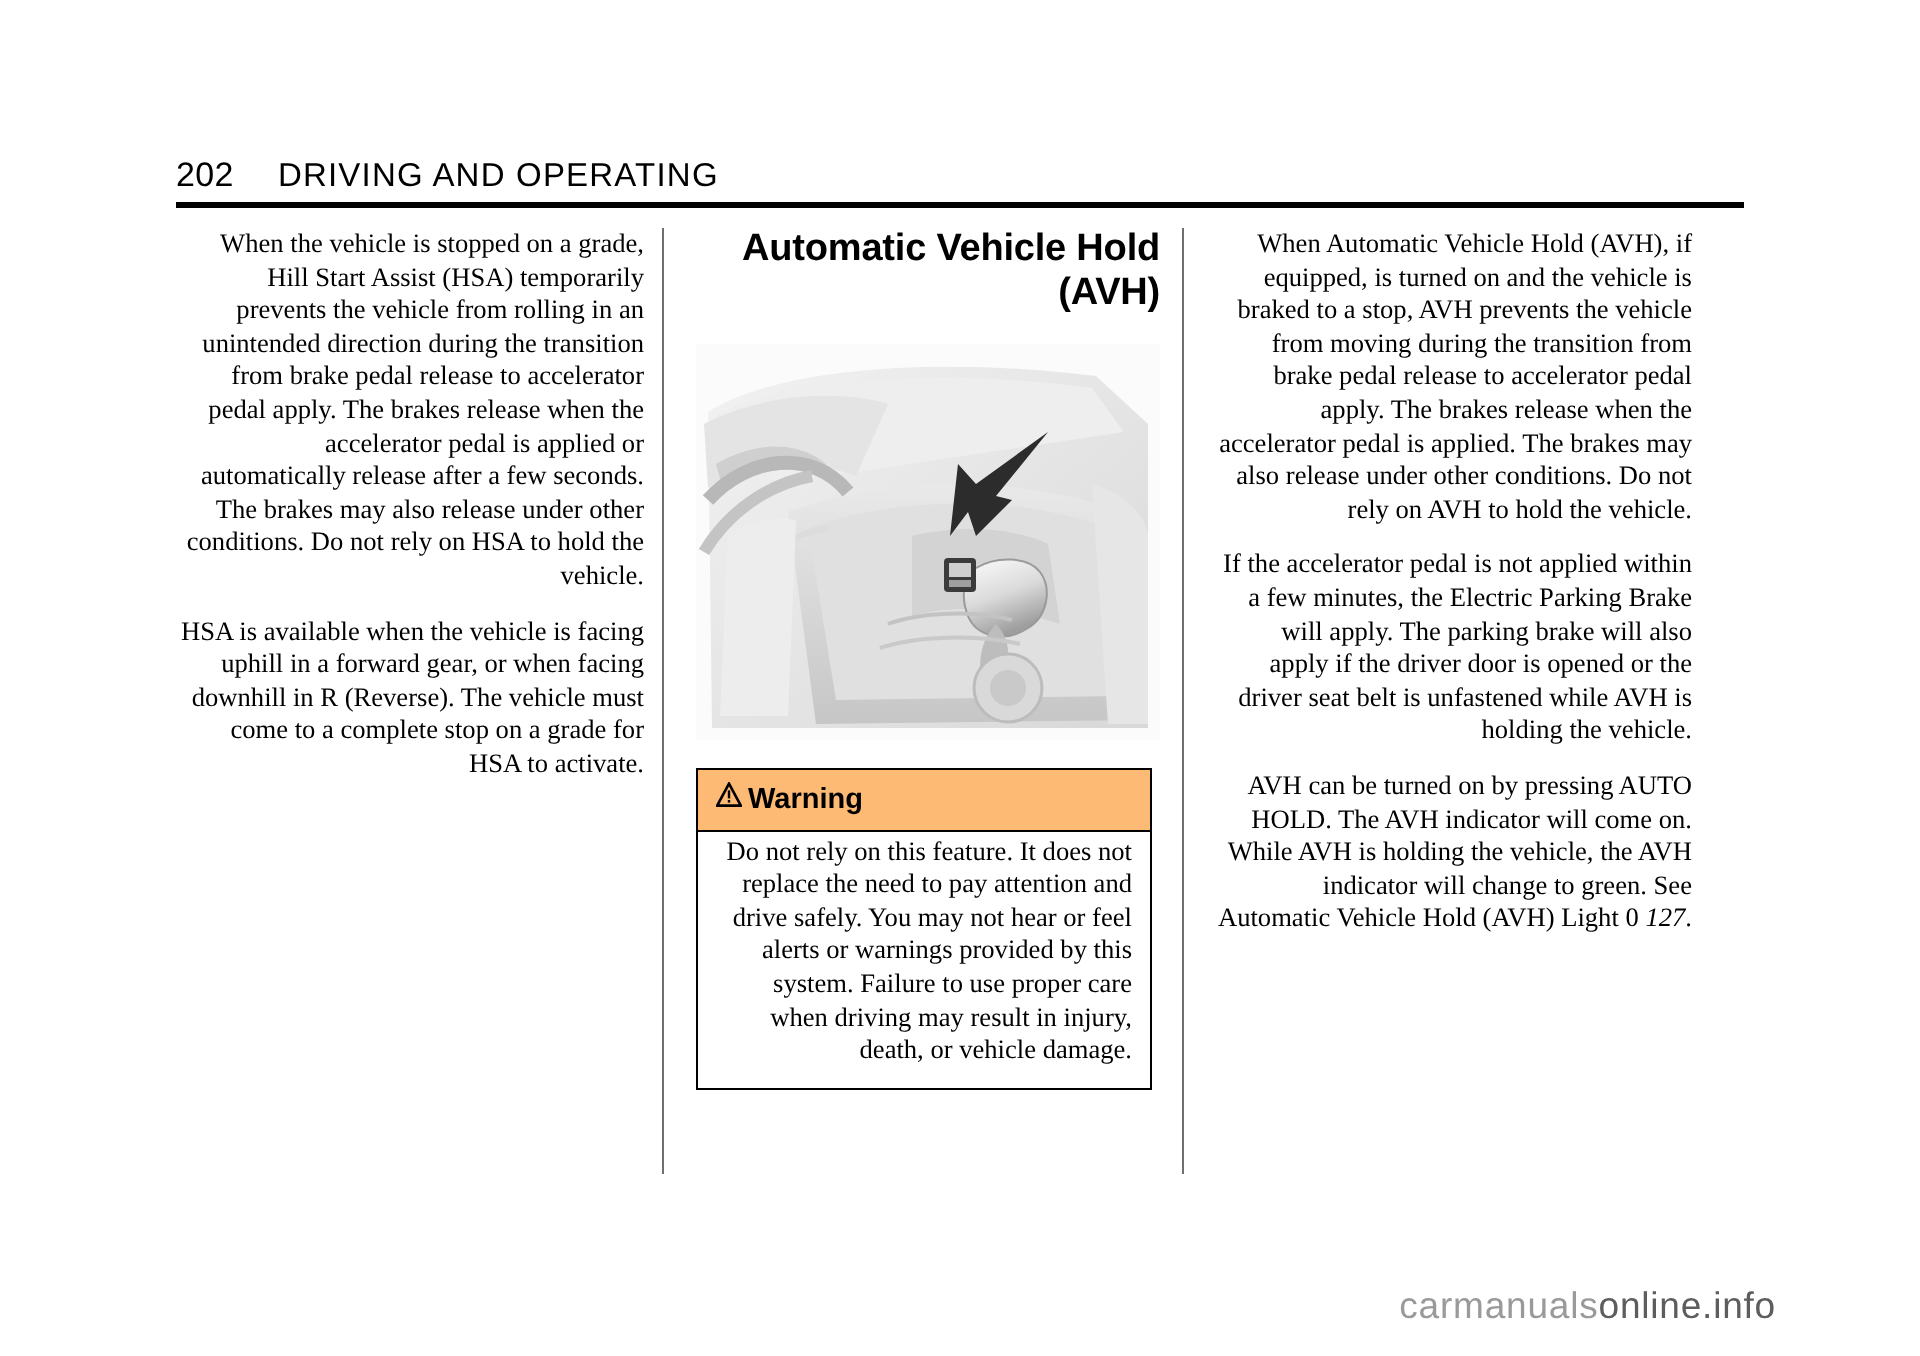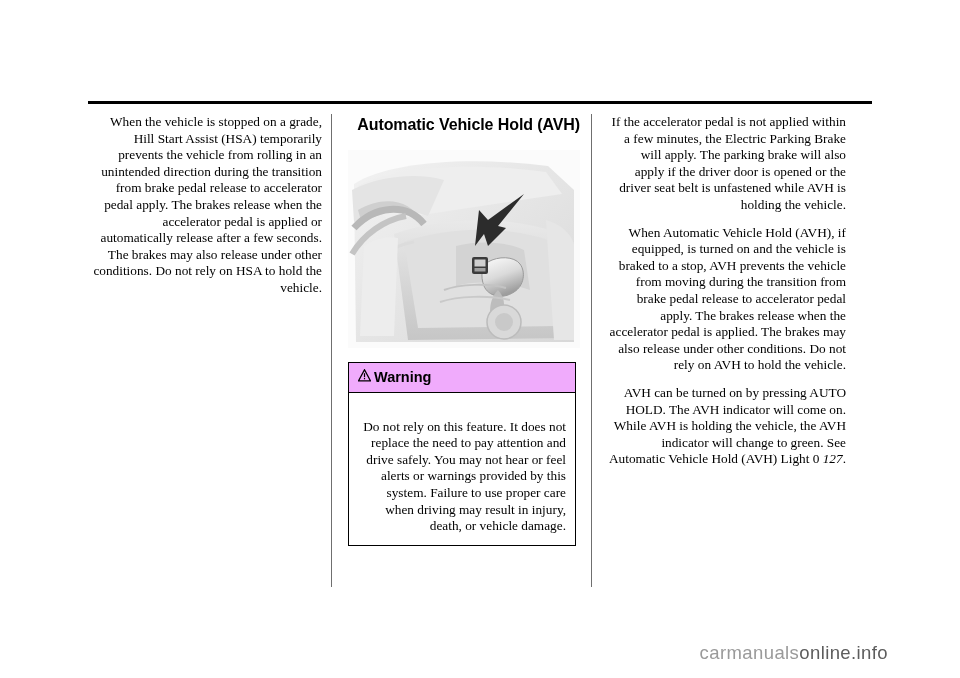--- a/index.html
+++ b/index.html
@@ -75,21 +75,21 @@
     height: 473px;
     background: #6f6f6f;
   }
   #div1 { left: 331px; }
   #div2 { left: 591px; }
 
   
   .sec-title {
     font-family: "Liberation Sans", sans-serif;
     font-weight: bold;
-    font-size: 16px;
+    font-size: 19px;
     line-height: 22px;
     letter-spacing: -0.1px;
     margin: 0 0 14px 0;
   }
 
   
   .figure {
     width: 232px;
     height: 198px;
     margin: 0 0 14px 0;
@@ -100,32 +100,32 @@
   .fig-svg { display: block; }
 
   
   .warnbox {
     border: 1.3px solid #000;
     width: 228px;
     box-sizing: border-box;
     margin-top: 2px;
   }
   .warn-head {
-    background: #f0abfc;
+    background: #fdba74;
     border-bottom: 1.3px solid #000;
     padding: 6px 9px 6px 9px;
     font-family: "Liberation Sans", sans-serif;
     font-weight: bold;
     font-size: 14.5px;
     display: flex;
     align-items: center;
     gap: 3px;
   }
   .warn-body {
-    padding: 26px 9px 10px 9px;
+    padding: 2px 9px 10px 9px;
     font-size: 13.3px;
     line-height: 16.6px;
   }
   .warn-body p { margin: 0; }
 
   .ital { }
   .pagelink { font-style: italic; }
   .arrowglyph { font-style: normal; }
 
   
@@ -139,27 +139,32 @@
     color: #9a9a9a;
     margin-left: 24px;
   }
   .footer .dark { color: #5d5d5d; }
 </style>
 </head>
 <body>
 
 <div class="page">
 
+  <div class="header">
+    <span class="pageno">202</span>
+    <span class="chapter">DRIVING AND OPERATING</span>
+  </div>
   <div class="header-rule"></div>
 
   <div class="col-divider" id="div1"></div>
   <div class="col-divider" id="div2"></div>
 
   <div class="col" id="col1">
     <p>When the vehicle is stopped on a grade, Hill Start Assist (HSA) temporarily prevents the vehicle from rolling in an unintended direction during the transition from brake pedal release to accelerator pedal apply. The brakes release when the accelerator pedal is applied or automatically release after a few seconds. The brakes may also release under other conditions. Do not rely on HSA to hold the vehicle.</p>
+    <p>HSA is available when the vehicle is facing uphill in a forward gear, or when facing downhill in R (Reverse). The vehicle must come to a complete stop on a grade for HSA to activate.</p>
   </div>
 
   <div class="col" id="col2">
     <div class="sec-title">Automatic Vehicle Hold (AVH)</div>
 
     <div class="figure">
       <svg class="fig-svg" width="232" height="198" viewBox="0 0 232 198" xmlns="http://www.w3.org/2000/svg">
         <defs>
           <linearGradient id="g1" x1="0" y1="0" x2="1" y2="1">
             <stop offset="0%" stop-color="#f2f2f2"></stop>
@@ -230,22 +235,22 @@
         </span>
         <span>Warning</span>
       </div>
       <div class="warn-body">
         <p>Do not rely on this feature. It does not replace the need to pay attention and drive safely. You may not hear or feel alerts or warnings provided by this system. Failure to use proper care when driving may result in injury, death, or vehicle damage.</p>
       </div>
     </div>
   </div>
 
   <div class="col" id="col3">
+    <p>When Automatic Vehicle Hold (AVH), if equipped, is turned on and the vehicle is braked to a stop, AVH prevents the vehicle from moving during the transition from brake pedal release to accelerator pedal apply. The brakes release when the accelerator pedal is applied. The brakes may also release under other conditions. Do not rely on AVH to hold the vehicle.</p>
     <p>If the accelerator pedal is not applied within a few minutes, the Electric Parking Brake will apply. The parking brake will also apply if the driver door is opened or the driver seat belt is unfastened while AVH is holding the vehicle.</p>
-    <p>When Automatic Vehicle Hold (AVH), if equipped, is turned on and the vehicle is braked to a stop, AVH prevents the vehicle from moving during the transition from brake pedal release to accelerator pedal apply. The brakes release when the accelerator pedal is applied. The brakes may also release under other conditions. Do not rely on AVH to hold the vehicle.</p>
     <p>
       <span>AVH can be turned on by pressing AUTO HOLD. The AVH indicator will come on. While AVH is holding the vehicle, the AVH indicator will change to green. See </span><span class="ital">Automatic Vehicle Hold (AVH) Light</span> <span class="arrowglyph">0</span> <span class="pagelink">127</span><span>.</span>
     </p>
   </div>
 
   <div class="footer">
     <span>carmanuals</span><span class="dark">online.info</span>
   </div>
 
 </div>

